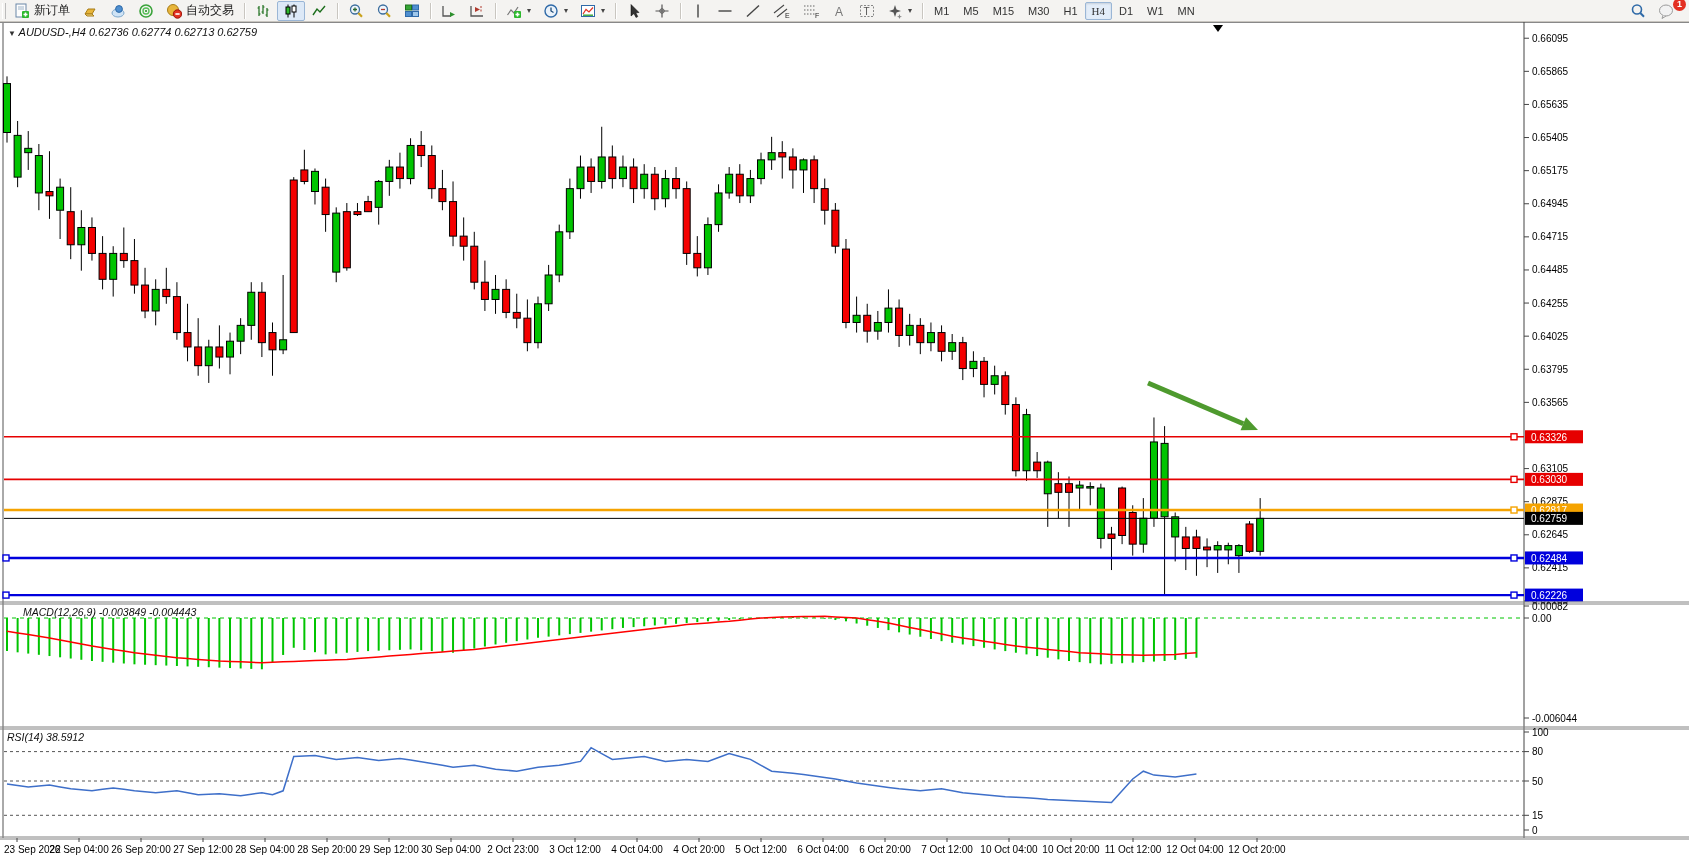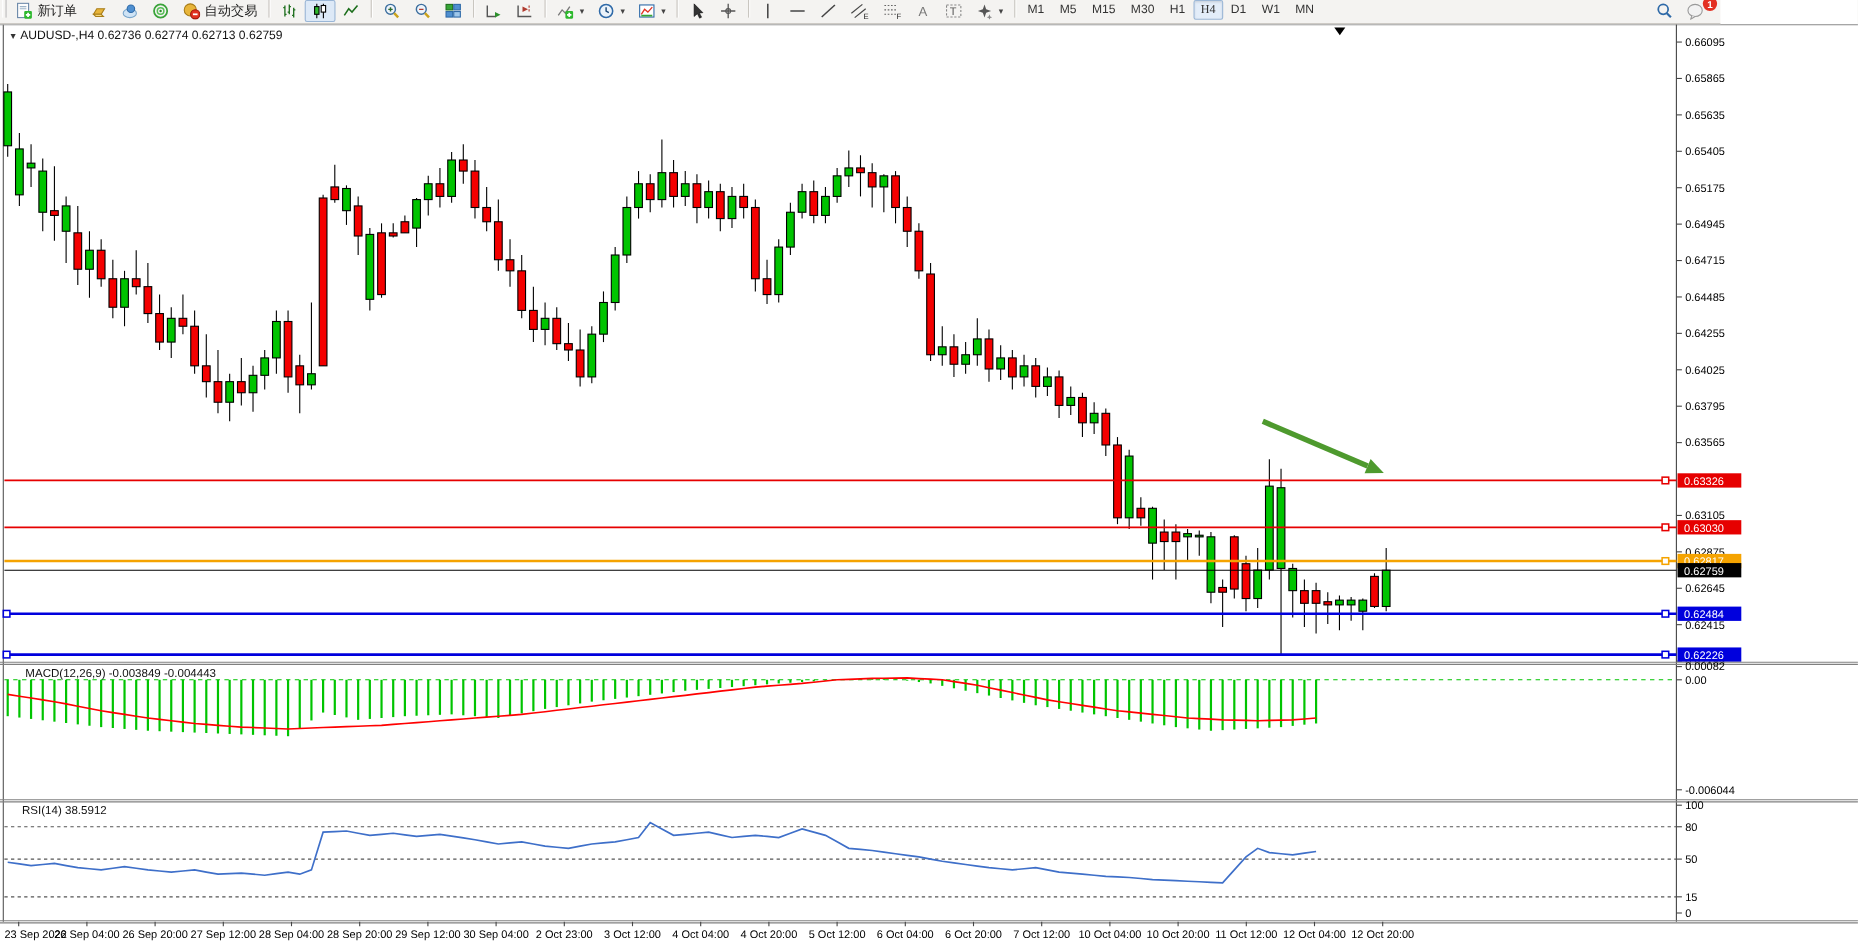--- a/index.html
+++ b/index.html
@@ -1,40 +1,40 @@
 <!DOCTYPE html>
 <html><head>
 <meta charset="utf-8">
 <style>
   html,body{margin:0;padding:0;background:#d4d0c8;}
   *{box-sizing:border-box;}
   #app{position:relative;width:1689px;height:859px;background:#ffffff;overflow:hidden;
        font-family:"Liberation Sans",sans-serif;}
   
-  #toolbar{position:absolute;left:0;top:0;width:1564px;height:22px;background:#f4f3f1;
-           border-bottom:1px solid #c9c6c0;display:flex;align-items:flex-start;z-index:5;
+  #toolbar{position:absolute;left:0;top:0;width:1689px;height:22px;background:#f4f3f1;
+           border-bottom:1px solid #c9c6c0;display:flex;align-items:center;z-index:5;
            font-size:12px;color:#222;}
   .tbtn{height:20px;display:flex;align-items:center;gap:4px;padding:0 5px;border:1px solid transparent;
         border-radius:2px;cursor:default;white-space:nowrap;}
   .tbtn.pressed{border-color:#9ab6d6;background:#dde9f7;}
   .tsep{width:1px;height:16px;background:#c9c6c0;margin:0 4px;flex:0 0 auto;box-shadow:1px 0 0 #fff;}
   .grip{width:4px;height:16px;margin:0 2px;border-left:1px solid #fff;border-right:1px solid #bbb;flex:0 0 auto;}
   .caret{font-size:8px;color:#444;margin-left:1px;}
   .tficon{display:block;}
   #tb-right{margin-left:auto;display:flex;align-items:center;padding-right:8px;}
   .badge{position:absolute;top:-4px;right:-6px;min-width:13px;height:13px;border-radius:7px;background:#e33022;
          color:#fff;font-size:9px;font-weight:bold;display:flex;align-items:center;justify-content:center;padding:0 2px;}
   .tf{font-size:11px;color:#333;padding:2px 6px;border:1px solid transparent;border-radius:2px;}
   .tf.active{border-color:#9ab6d6;background:#e3edf9;box-shadow:inset 0 1px 2px rgba(0,0,0,.12);font-family:Liberation Serif, serif;}
   
-  .ovl{position:absolute;z-index:4;white-space:nowrap;}
+  .ovl{position:absolute;z-index:4;white-space:nowrap;font-style:italic;}
   #chart-title{left:8px;top:26px;font-size:11px;color:#111;}
   #macd-label,#rsi-label{font-size:10.5px;color:#111;}
   #macd-label{left:7px;top:606px;padding-left:16px;}
-  #rsi-label{left:20px;top:731px;}
+  #rsi-label{left:7px;top:731px;}
   svg text{font-family:"Liberation Sans",sans-serif;}
 </style>
 </head>
 <body>
 
 <div id="app">
 
   <div id="toolbar">
     <div class="grip"></div>
 

